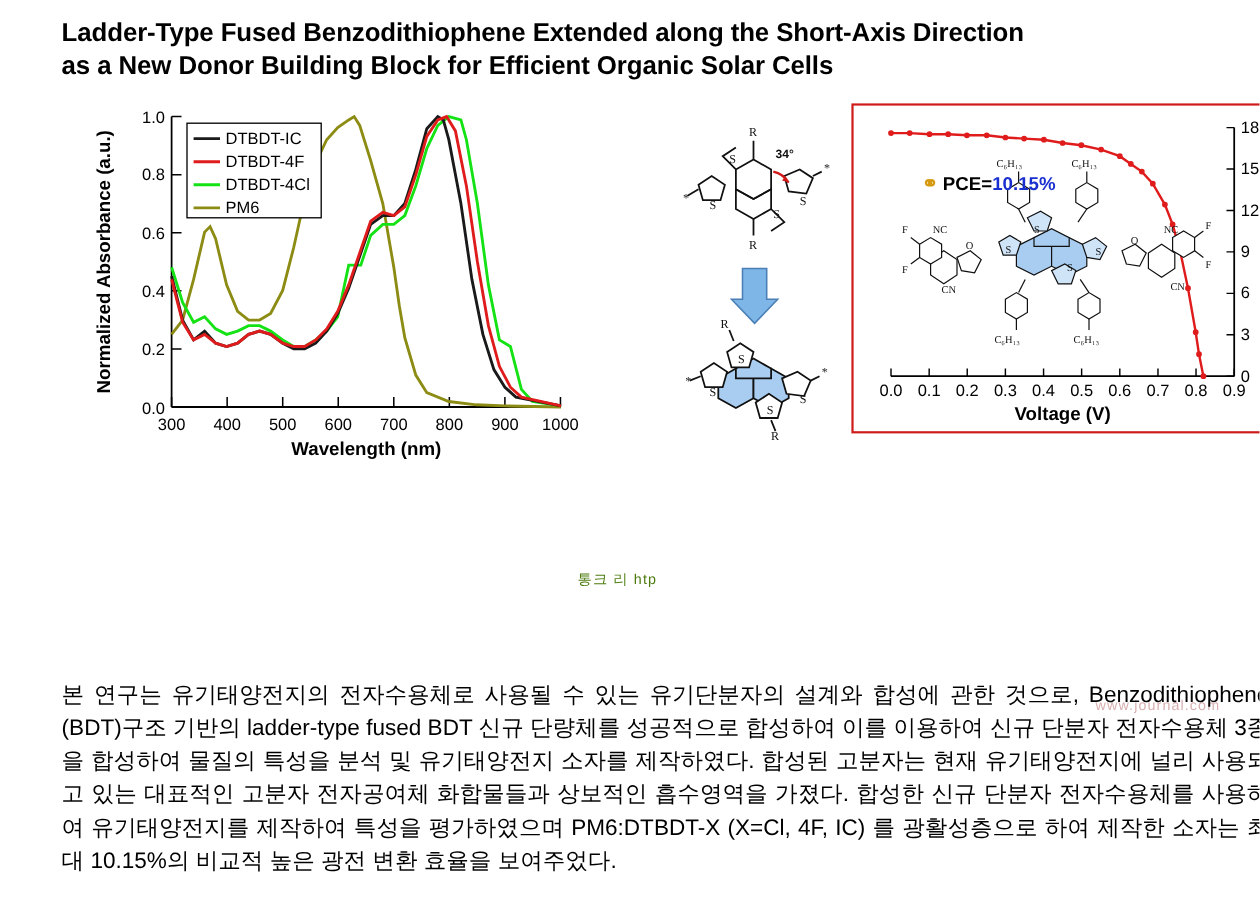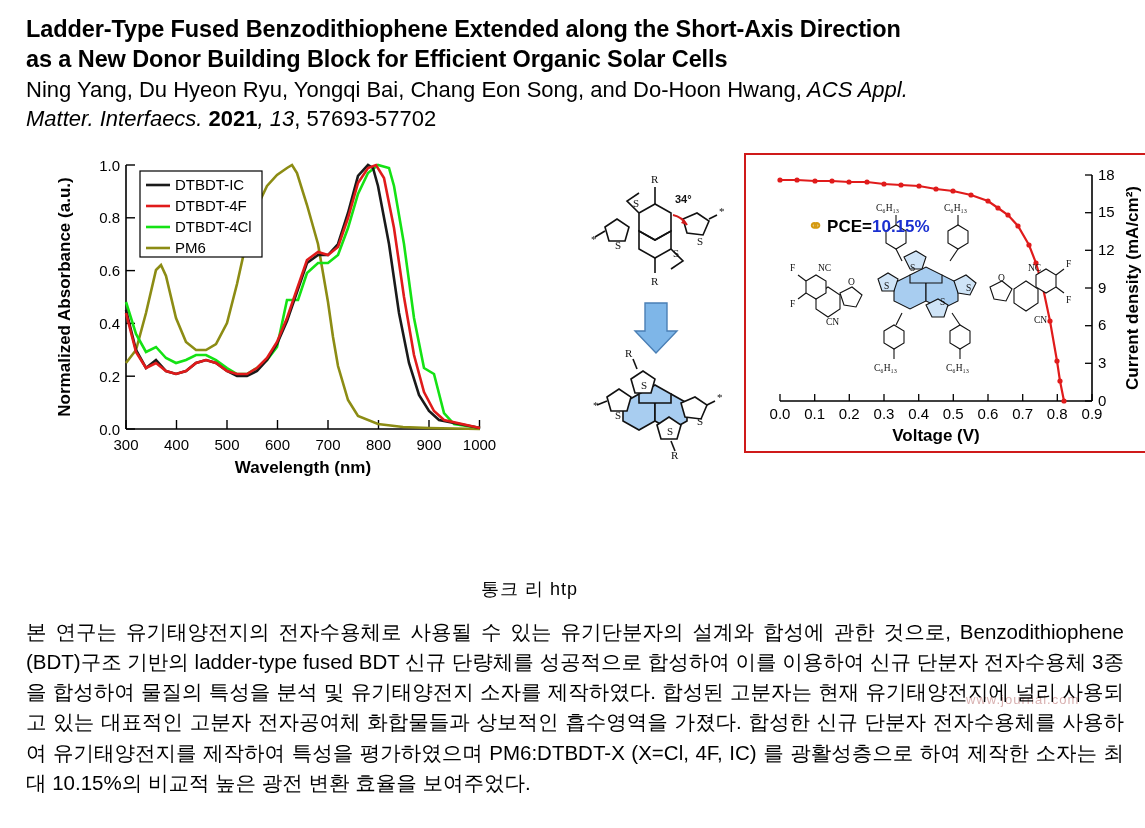--- a/index.html
+++ b/index.html
@@ -14,20 +14,21 @@
     color: #000000;
     position: relative;
     overflow: hidden;
   }
   .page {
     position: relative;
     width: 938px;
     height: 828px;
     box-sizing: border-box;
     padding: 14px 26px 0 26px;
+    margin-left: 30px;
   }
   
   .title {
     font-size: 23.5px;
     font-weight: bold;
     line-height: 1.28;
     letter-spacing: -0.1px;
     margin: 0 0 2px 0;
   }
   .authors {
@@ -104,24 +105,24 @@
     left: 26px;
     top: 596px;
     width: 1098px;
     font-size: 20.5px;
     line-height: 1.48;
     text-align: justify;
     text-justify: inter-word;
   }
   .watermark {
     position: absolute;
-    left: 455px;
+    left: 469px;
     top: 430px;
-    font-size: 18px;
-    color: #000000;
+    font-size: 13px;
+    color: #4d7c0f;
     letter-spacing: 1px;
   }
   .wm2 {
     position: absolute;
     left: 940px;
     top: 545px;
     font-size: 13px;
     color: #d8b0b0;
     letter-spacing: 1px;
   }
@@ -130,23 +131,20 @@
   .legend-text { font-size: 15px; font-family: "Liberation Sans", sans-serif; }
 </style>
 </head>
 <body>
 
 <div class="page">
 
   
   <h1 class="title">Ladder-Type Fused Benzodithiophene Extended along the Short-Axis Direction as a New Donor Building Block for Efficient Organic Solar Cells</h1>
 
-  <p class="authors">
-    <span>Ning Yang, Du Hyeon Ryu, Yongqi Bai, Chang Eon Song, and Do-Hoon Hwang,</span><span class="journal"> ACS Appl. Matter. Interfaecs. </span><span class="year">2021</span><span class="vol">, 13</span><span>, 57693-57702</span>
-  </p>
 
 
   
   <div class="figure-row">
 
     <div class="plot">
       <svg width="450" height="330" viewBox="0 0 450 330">
 
         <g stroke="#000" stroke-width="1.6" fill="none">
           <line x1="78" y1="18" x2="78" y2="282"></line>

